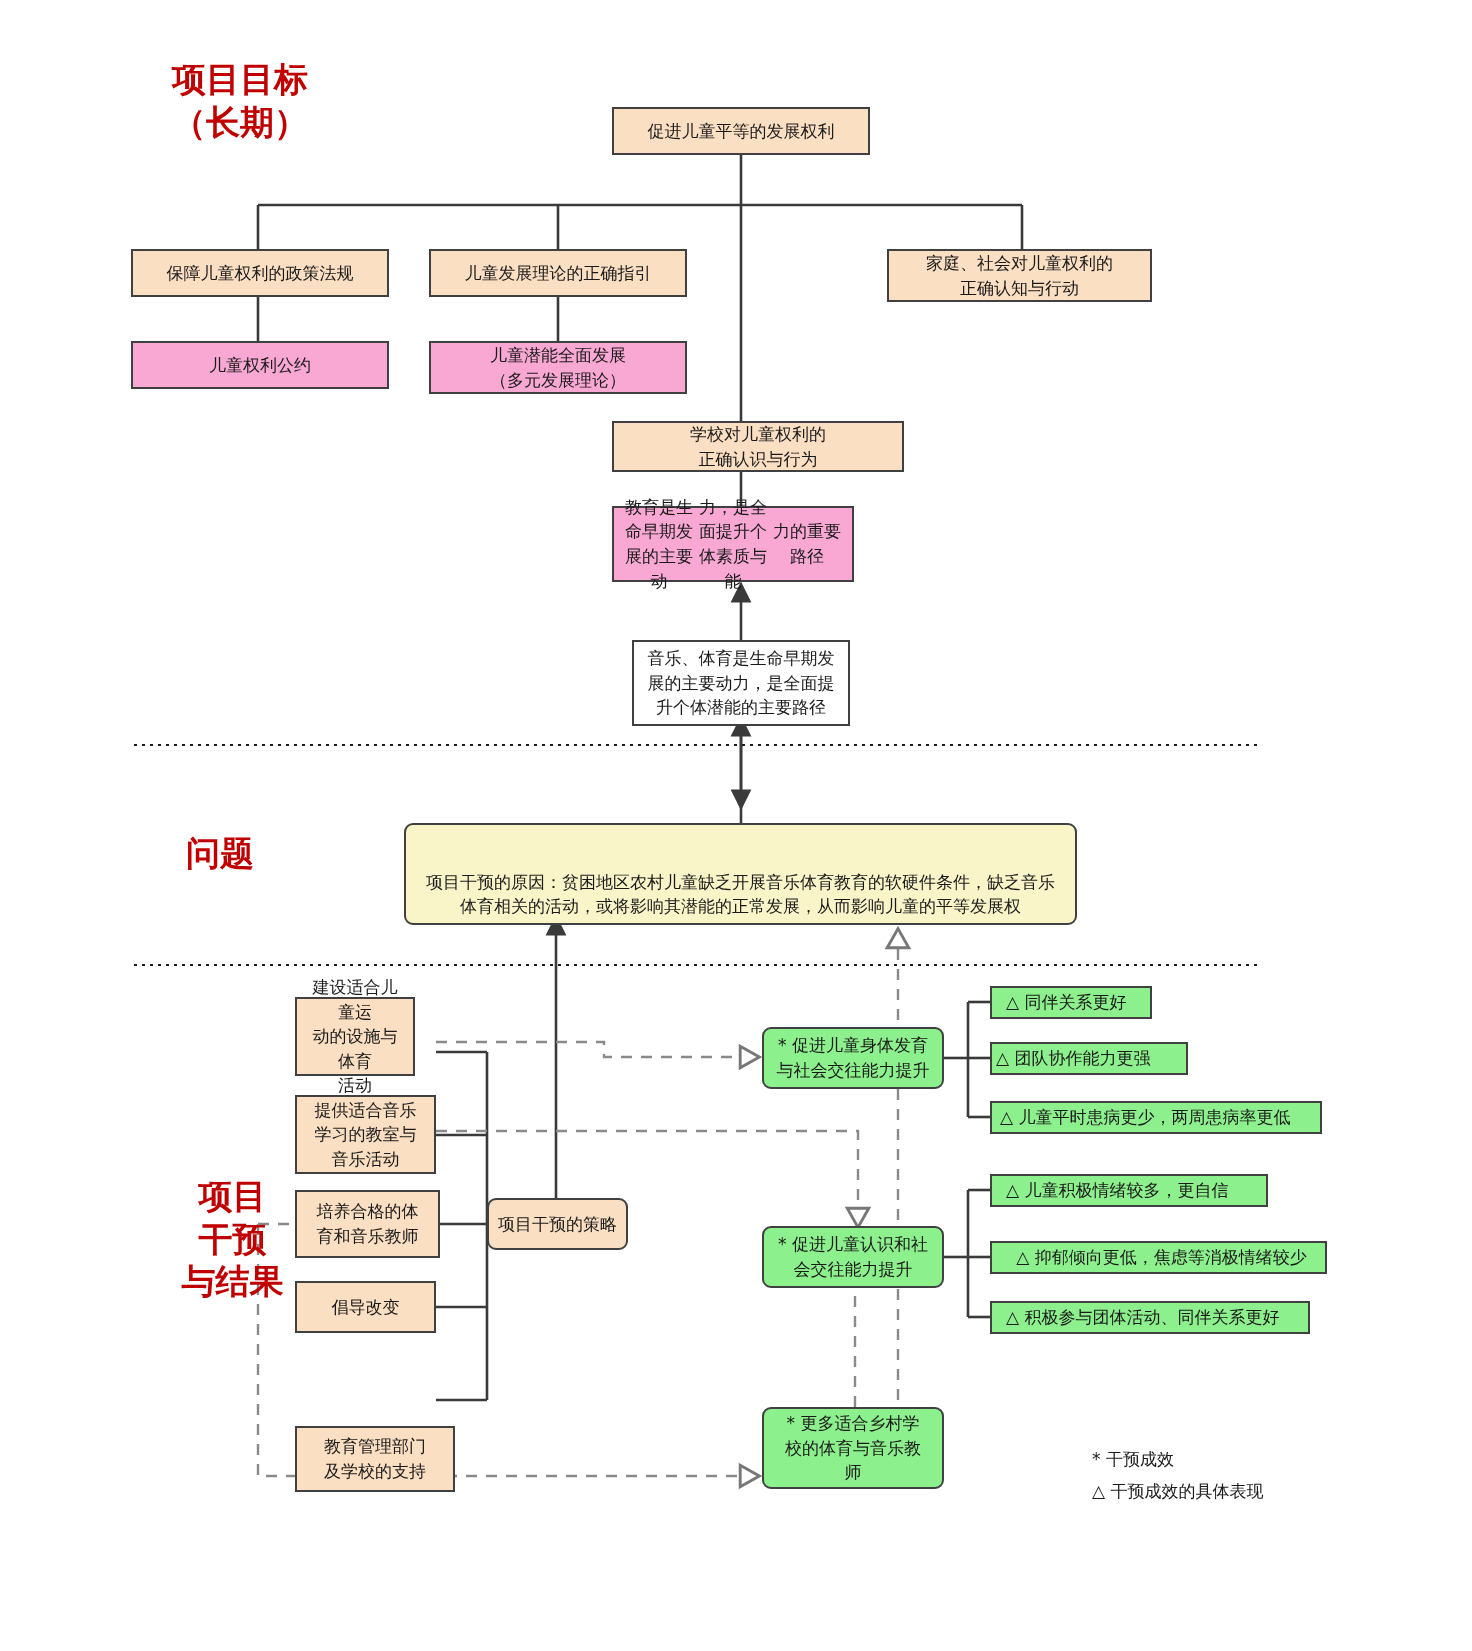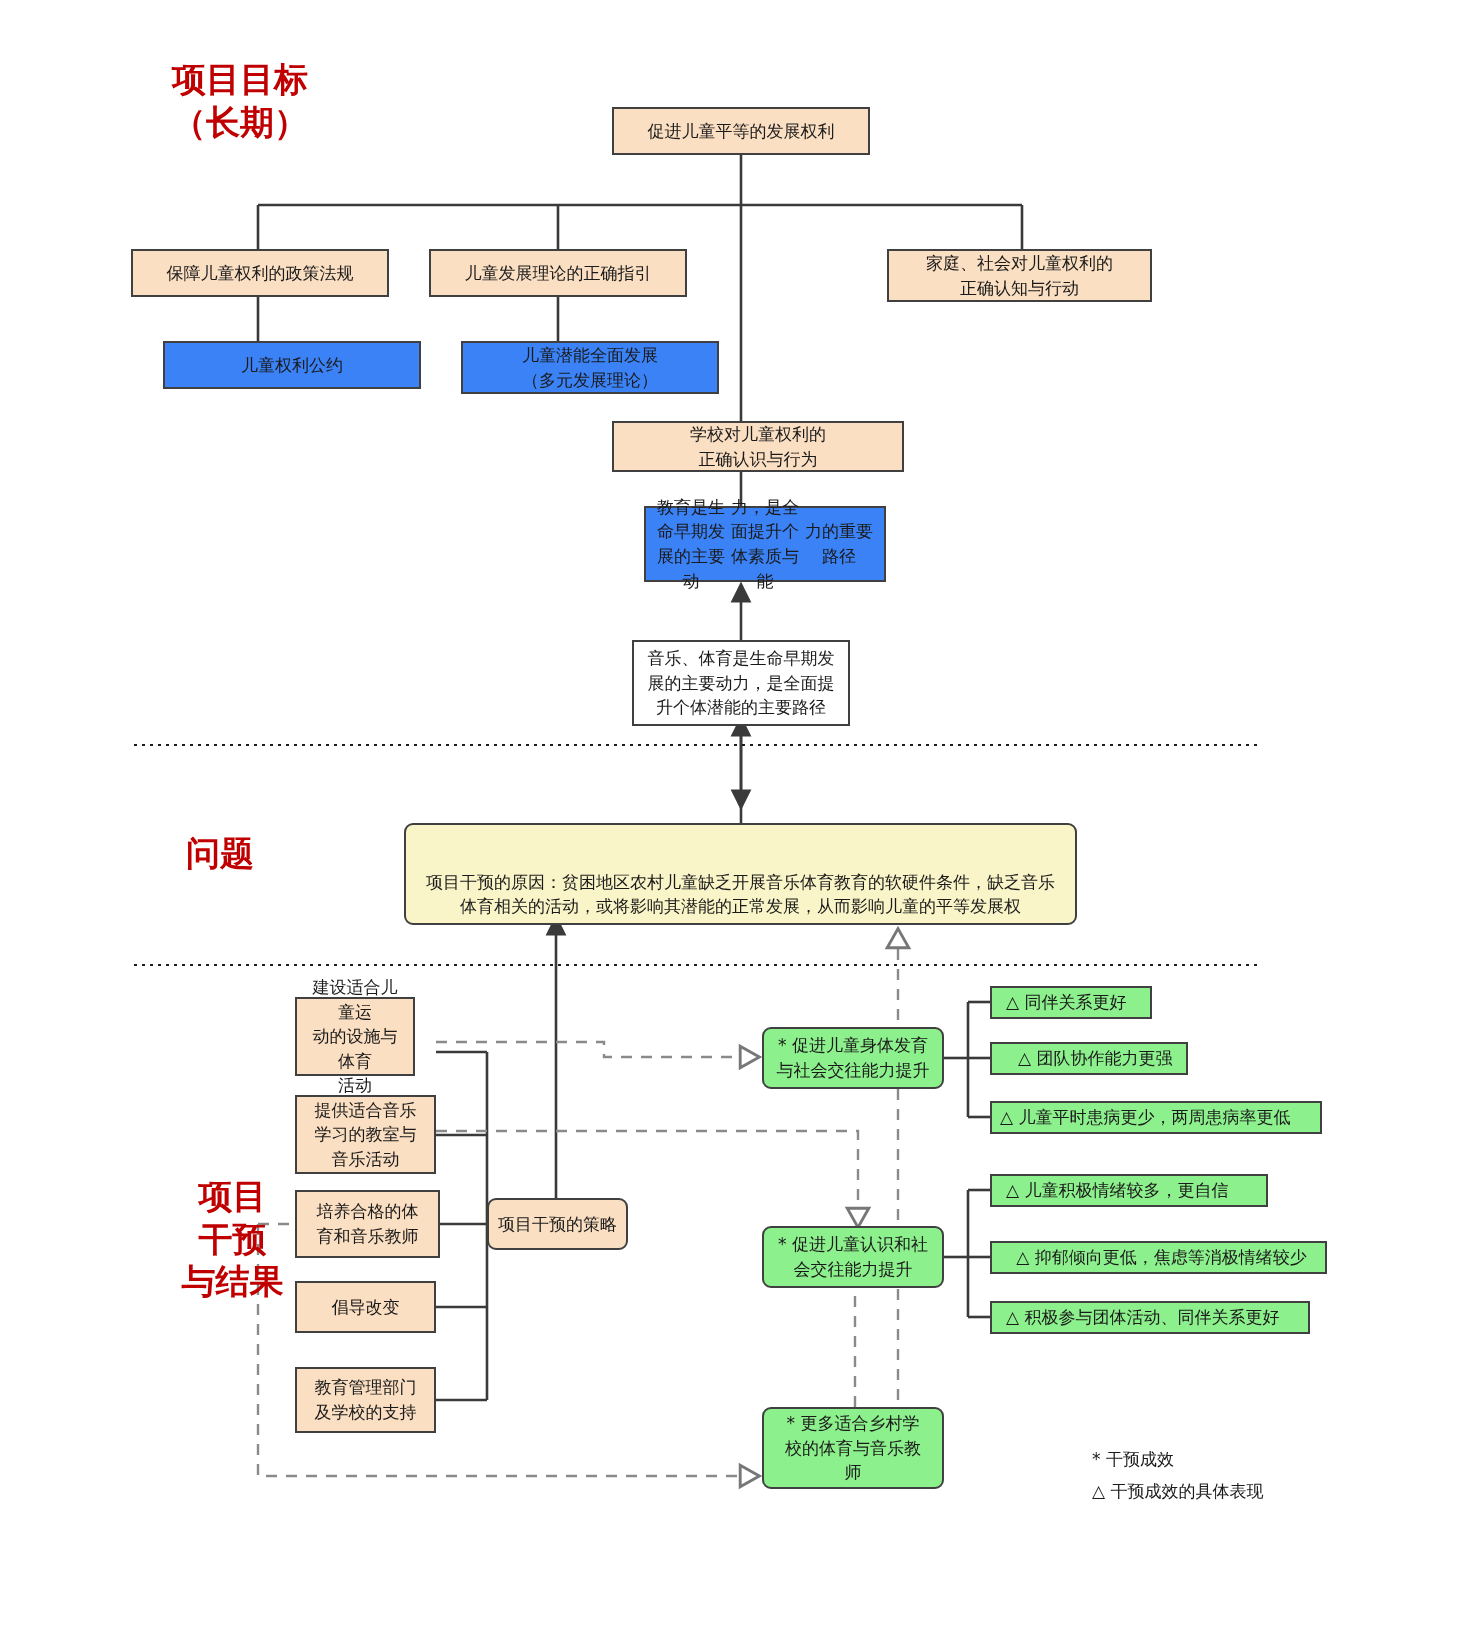--- a/index.html
+++ b/index.html
@@ -33,21 +33,21 @@
     align-items: center;
     justify-content: center;
     text-align: center;
     font-size: 17px;
     line-height: 1.45;
     color: #1a1a1a;
     padding: 4px 8px;
     font-family: "DejaVu Sans", "Liberation Sans", sans-serif;
   }
   .peach { background: #fbdfc3; }
-  .green { background: #3b82f6; margin-left: 32px; }
+  .green { background: #f9a8d4; }
   .brightgreen { background: #8cf08c; }
   .yellow { background: #faf5c8; }
   .plain  { background: #ffffff; }
   .rounded { border-radius: 9px; }
   .section-title {
     position: absolute;
     color: #c00000;
     font-weight: bold;
     font-size: 34px;
     line-height: 1.25;
@@ -230,39 +230,39 @@
 
   <div class="node peach" style="left:295px; top:1190px; width:145px; height:68px; flex-direction:column;">
     <span class="lbl-txt">培养合格的体</span>
     <span class="lbl-txt">育和音乐教师</span>
   </div>
 
   <div class="node peach" style="left:295px; top:1281px; width:141px; height:52px;">
     <span>倡导改变</span>
   </div>
 
-  <div class="node peach" style="left:295px; top:1367px; width:141px; height:66px; flex-direction:column;">
+  <div class="node peach" style="left:295px; top:1426px; width:160px; height:66px; flex-direction:column;">
     <span class="lbl-txt">教育管理部门</span>
     <span class="lbl-txt">及学校的支持</span>
   </div>
 
   <div class="node peach rounded" style="left:487px; top:1198px; width:141px; height:52px;">
     <span>项目干预的策略</span>
   </div>
 
   <div class="node brightgreen rounded" style="left:762px; top:1027px; width:182px; height:62px; flex-direction:column;">
     <span class="lbl-txt">*  促进儿童身体发育</span>
     <span class="lbl-txt">与社会交往能力提升</span>
   </div>
 
   <div class="node brightgreen" style="left:990px; top:986px; width:162px; height:33px; justify-content:flex-start; padding-left:14px;">
     <span>△  同伴关系更好</span>
   </div>
 
-  <div class="node brightgreen" style="left:990px; top:1042px; width:198px; height:33px; justify-content:flex-start; padding-left:26px;">
+  <div class="node brightgreen" style="left:990px; top:1042px; width:198px; height:33px; justify-content:flex-start; padding-left:4px;">
     <span>△  团队协作能力更强</span>
   </div>
 
   <div class="node brightgreen" style="left:990px; top:1101px; width:332px; height:33px; justify-content:flex-start; padding-left:8px;">
     <span>△  儿童平时患病更少，两周患病率更低</span>
   </div>
 
   <div class="node brightgreen rounded" style="left:762px; top:1226px; width:182px; height:62px; flex-direction:column;">
     <span class="lbl-txt">*  促进儿童认识和社</span>
     <span class="lbl-txt">会交往能力提升</span>

